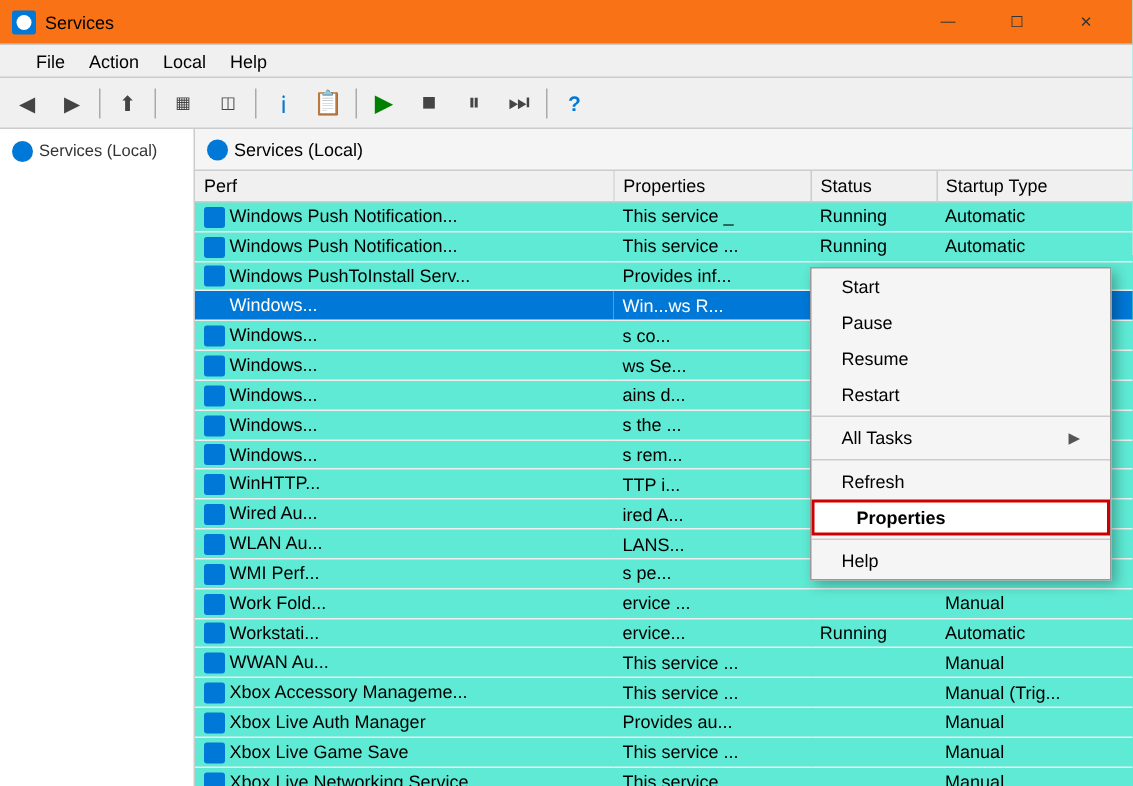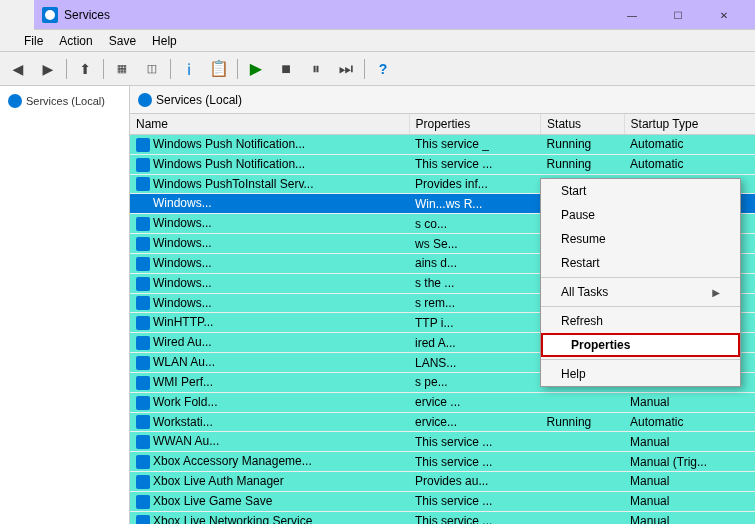--- a/index.html
+++ b/index.html
@@ -8,27 +8,27 @@
       font-size: 12px;
       background: #f0f0f0;
       width: 755px;
       height: 524px;
       overflow: hidden;
       user-select: none;
     }
 
     
     .title-bar {
-      background: #c4b5fd;
+      background: #f97316;
       height: 30px;
       display: flex;
+      align-items: center;
       padding: 0 8px;
       border-bottom: 1px solid #ccc;
       justify-content: space-between;
-      margin-left: 34px;
     }
     .title-bar-left {
       display: flex;
       align-items: center;
       gap: 6px;
     }
     .title-bar-icon {
       width: 16px; height: 16px;
       background: #0078d7;
       border-radius: 2px;
@@ -220,21 +220,21 @@
   <div class="title-bar-controls">
     <div class="title-btn">—</div>
     <div class="title-btn">☐</div>
     <div class="title-btn close">✕</div>
   </div>
 </div>
 
 <div class="menu-bar">
   <div class="menu-item">File</div>
   <div class="menu-item">Action</div>
-  <div class="menu-item">Save</div>
+  <div class="menu-item">Local</div>
   <div class="menu-item">Help</div>
 </div>
 
 <div class="toolbar">
   <div class="toolbar-btn">◀</div>
   <div class="toolbar-btn">▶</div>
   <div class="toolbar-sep"></div>
   <div class="toolbar-btn">⬆</div>
   <div class="toolbar-sep"></div>
   <div class="toolbar-btn" style="font-size:11px;">▦</div>
@@ -264,21 +264,21 @@
 
     <div class="content-header">
       <div class="content-header-icon"></div>
       <span>Services (Local)</span>
     </div>
 
     <div class="table-wrapper">
       <table>
         <thead>
           <tr>
-            <th>Name</th>
+            <th>Perf</th>
             <th>Properties</th>
             <th>Status</th>
             <th>Startup Type</th>
           </tr>
         </thead>
         <tbody id="table-body">
         <tr>
               <td><span class="row-icon"></span>Windows Push Notification...</td>
               <td>This service _</td>
               <td>Running</td>

